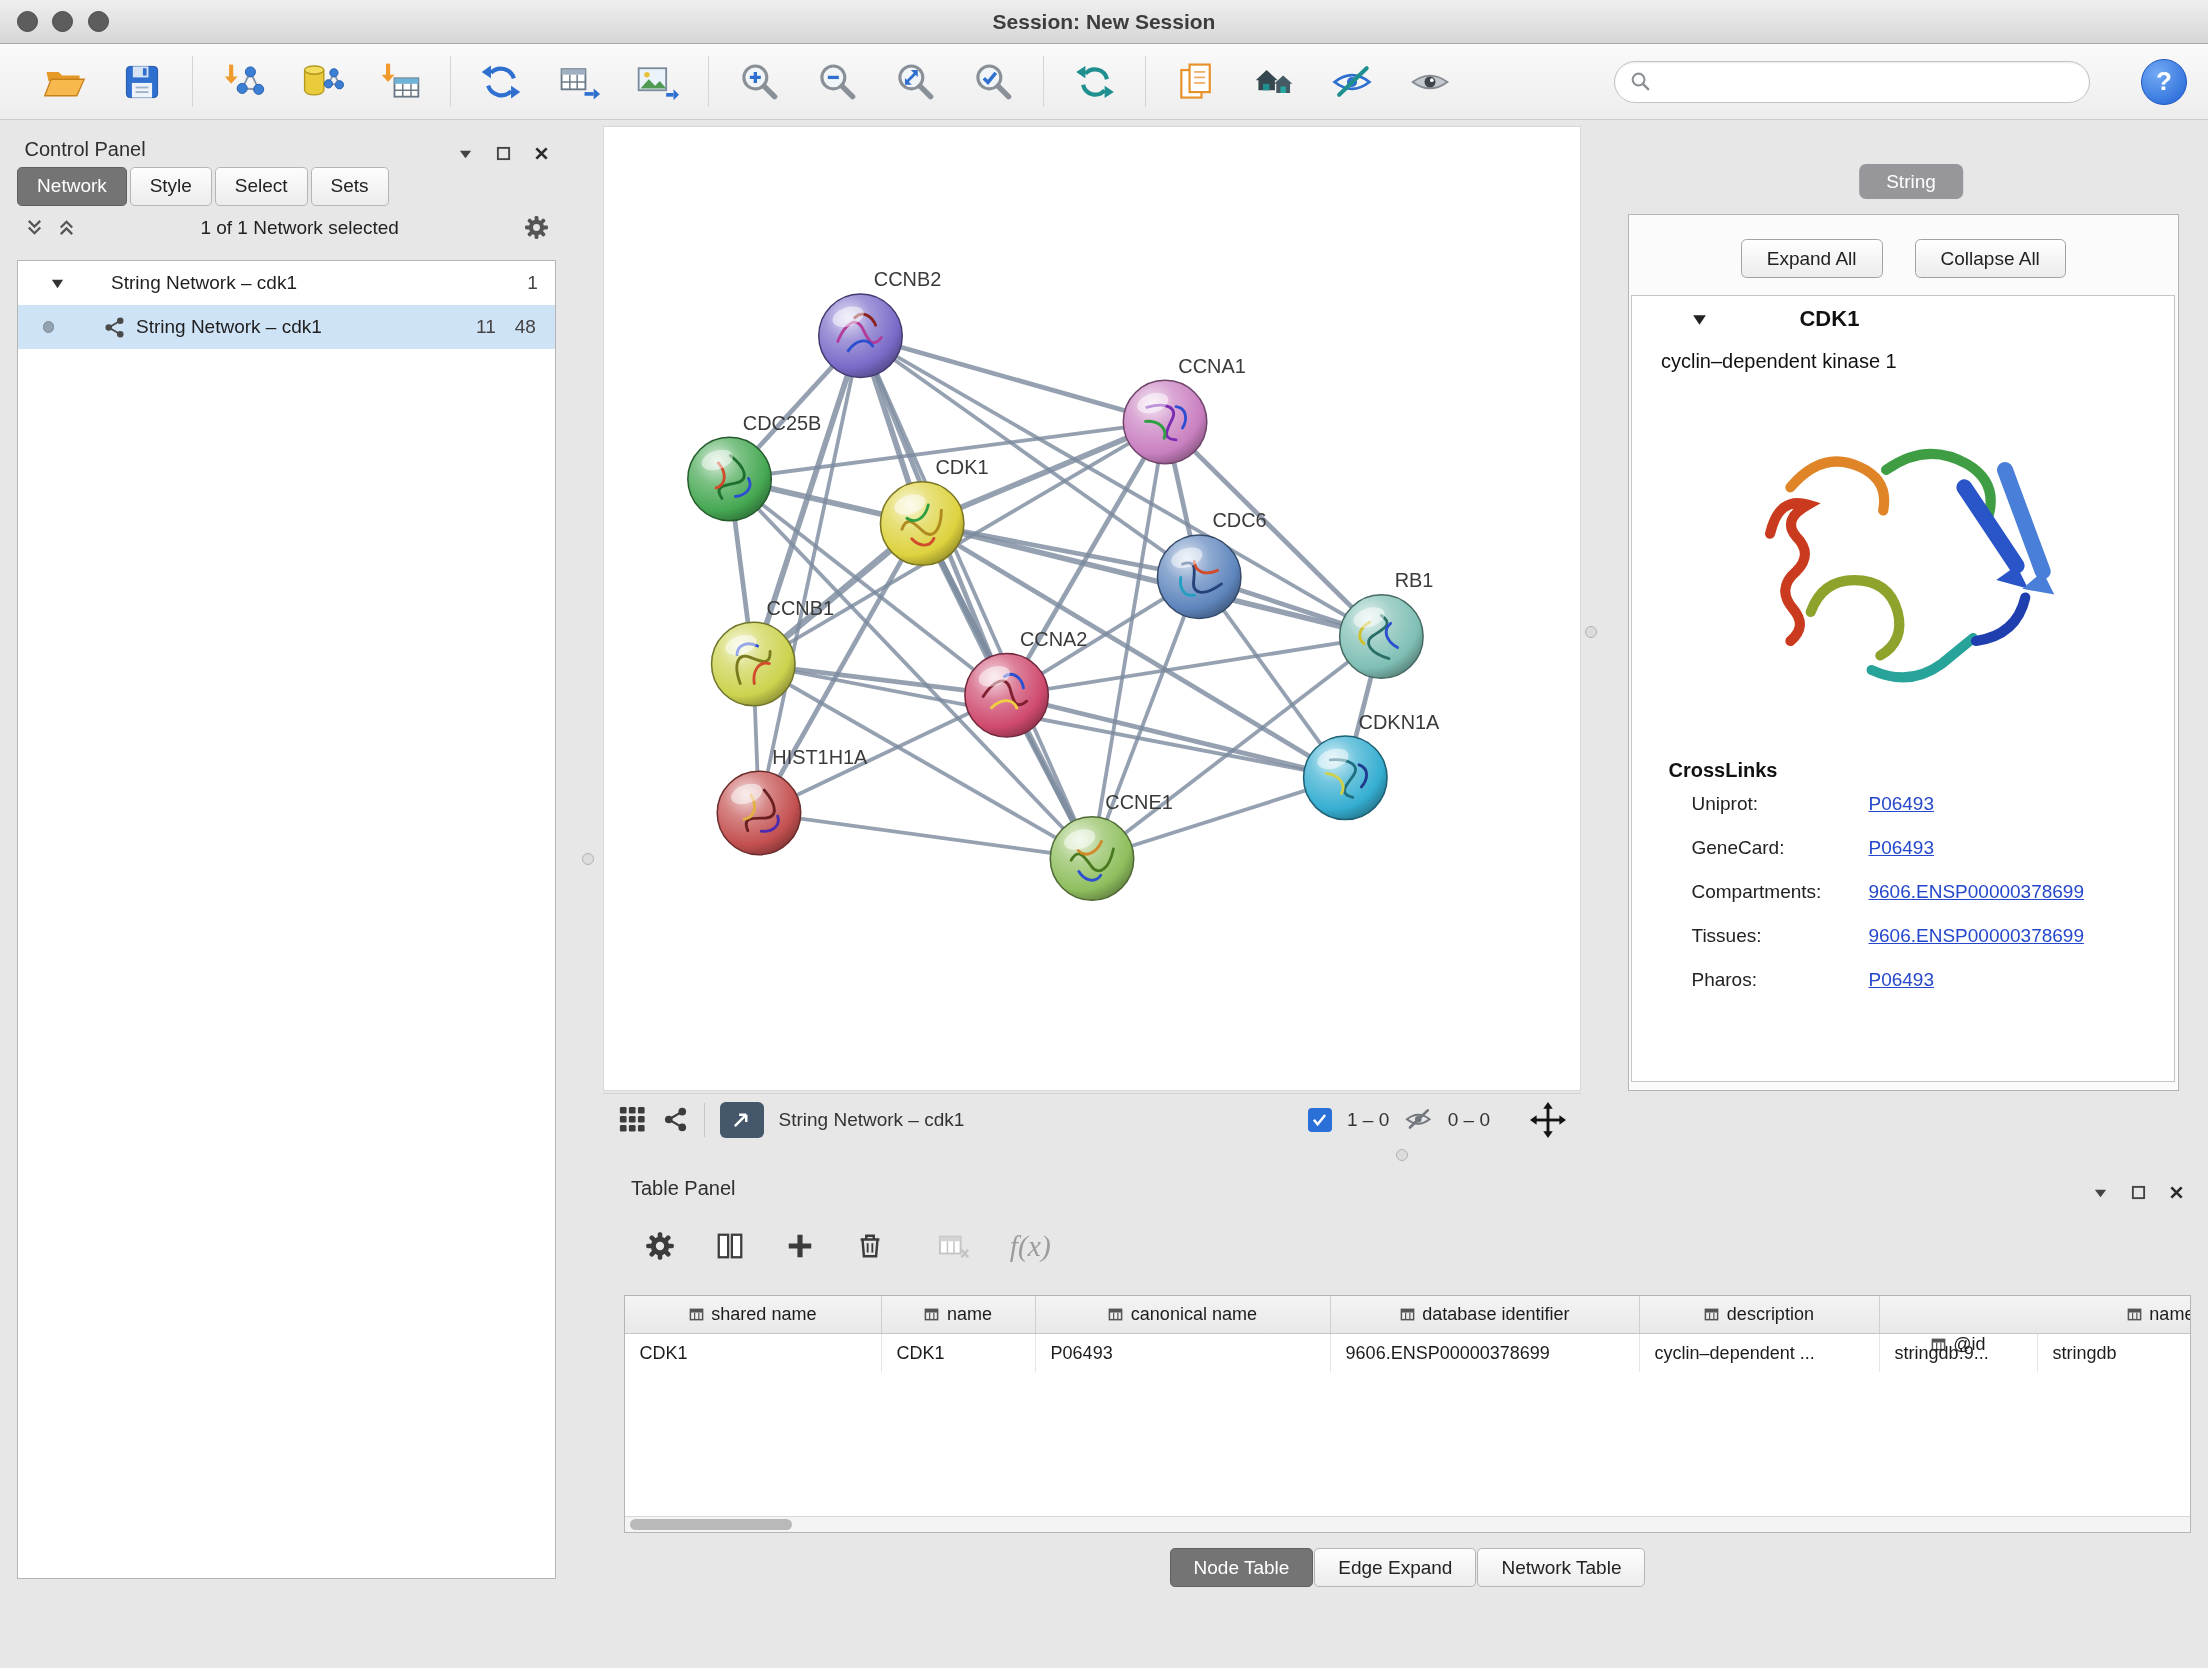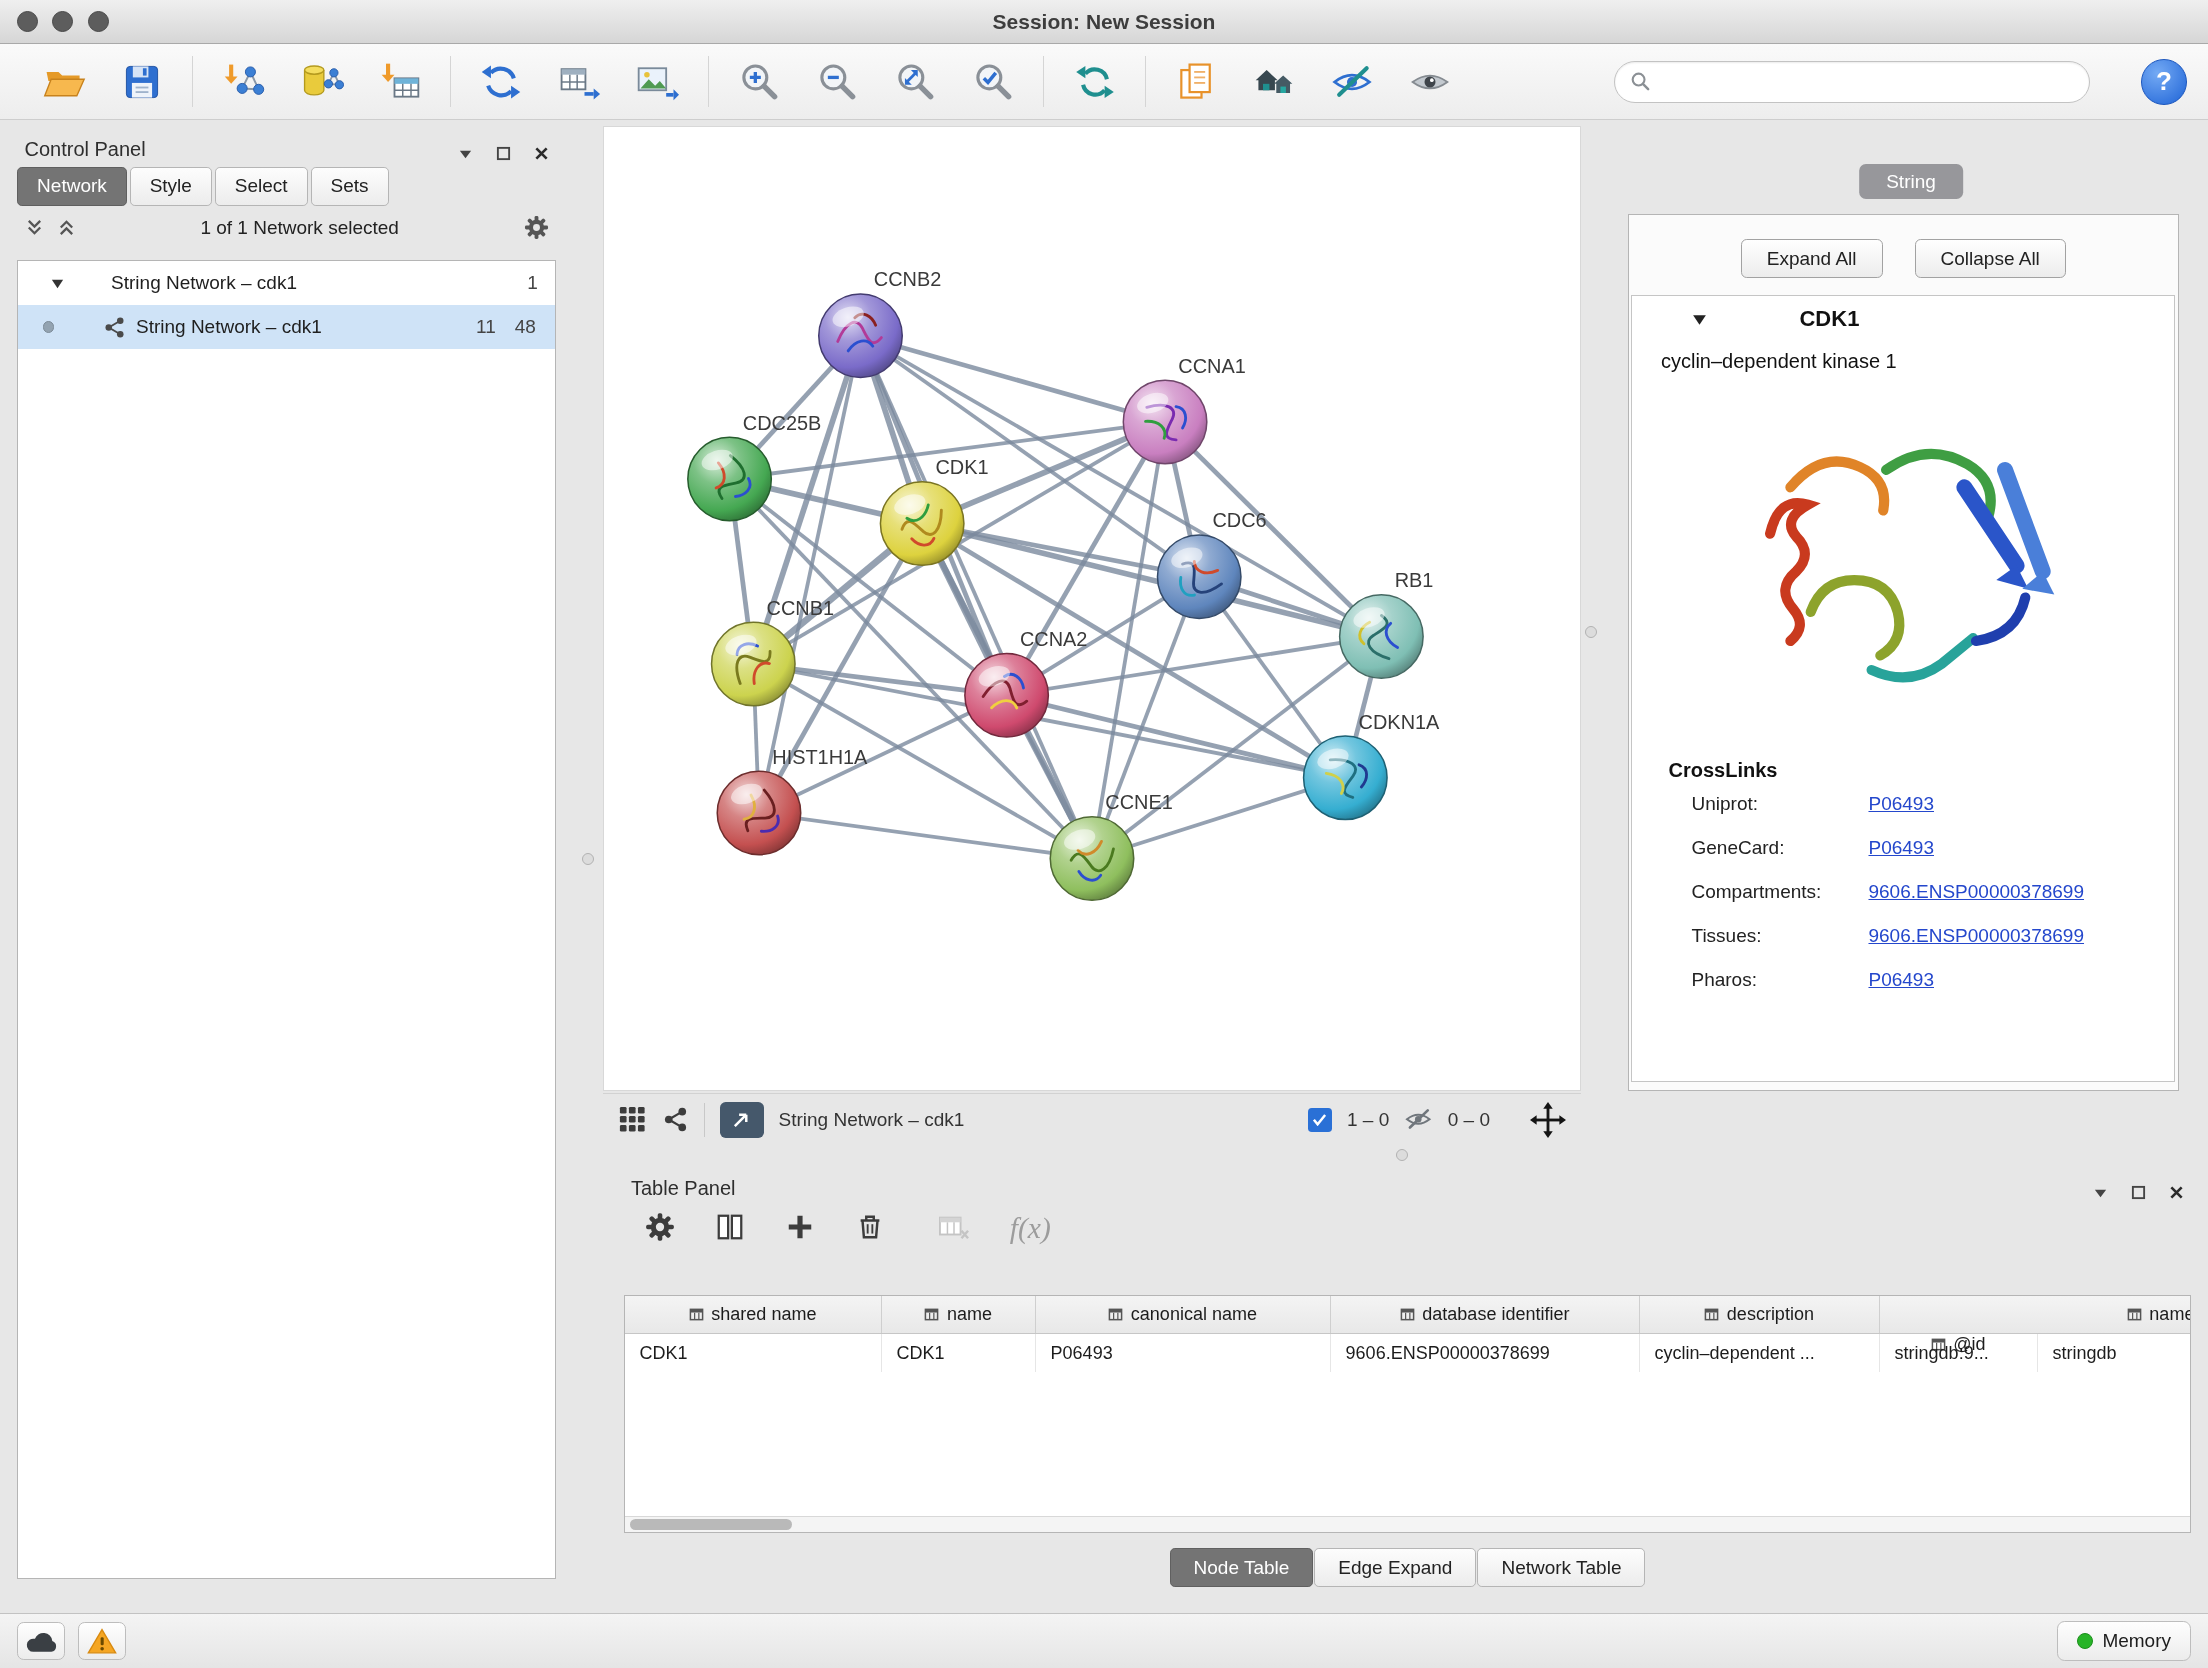--- a/index.html
+++ b/index.html
@@ -64,21 +64,21 @@
   .rp-head .name{margin-left:91px;font-weight:bold;font-size:22px;color:#111;}
   .rp-desc{padding-left:28.5px;font-size:20px;color:#111;margin-top:7.6px;}
   .rp-img{text-align:center;margin-top:21px;}
   .rp-cross{padding-left:36px;font-weight:bold;font-size:20px;color:#111;margin-top:42px;}
   .cl-row{display:flex;align-items:center;height:44px;padding-left:59px;font-size:19px;}
   .cl-label{width:177px;color:#222;}
   .cl-value{color:#2447cc;text-decoration:underline;}
 
   
   .table-panel{position:absolute;left:616px;top:1166px;width:1583px;height:428px;}
-  .tp-toolbar{position:absolute;left:28.5px;top:46px;height:68px;display:flex;gap:40px;}
+  .tp-toolbar{position:absolute;left:28.5px;top:46px;height:68px;display:flex;align-items:center;gap:40px;}
   .fx{font-family:"Liberation Serif",serif;font-style:italic;font-size:29.5px;color:#9c9c9c;}
   .table-wrap{position:absolute;left:7.6px;right:7.6px;top:129px;height:238px;background:#fff;border:1px solid #b5b5b5;display:flex;flex-direction:column;overflow:hidden;}
   .tbl-head{display:flex;height:38px;background:linear-gradient(#f4f4f4,#e8e8e8);border-bottom:1px solid #c6c6c6;flex:none;}
   .th{display:flex;align-items:center;justify-content:center;gap:7.6px;border-right:1px solid #cfcfcf;font-size:18px;color:#1c1c1c;flex:none;}
   .tbl-row{display:flex;height:38px;flex:none;}
   .td{display:flex;align-items:center;padding-left:15px;border-right:1px solid #e6e6e6;font-size:18px;color:#1c1c1c;flex:none;overflow:hidden;white-space:nowrap;}
   .tbl-empty{flex:1;}
   .tbl-scroll{height:16px;border-top:1px solid #d8d8d8;background:#f4f4f4;position:relative;flex:none;}
   .tbl-thumb{position:absolute;left:5.7px;top:1.9px;width:162px;height:11.4px;border-radius:5.7px;background:#b9b9b9;}
   .table-tabs{position:absolute;left:0;right:0;top:382px;display:flex;justify-content:center;gap:1px;}
@@ -768,33 +768,15 @@
       <span class="ttab active">Node Table</span>
       <span class="ttab">Edge Expand</span>
       <span class="ttab">Network Table</span>
     </div>
   </section>
 
   <span class="dot" style="left:582px;top:853px"></span>
   <span class="dot" style="left:1585px;top:626px"></span>
   <span class="dot" style="left:1396px;top:1149px"></span>
 
-  <div class="statusbar">
-    <span class="sb-btn">
-      <svg width="32" height="25" viewBox="0 0 34 26">
-          <path d="M9 24a7 7 0 1 1 1.6-13.8A9.5 9.5 0 0 1 29 12.4 6 6 0 0 1 28 24z" fill="#3a3f44"></path>
-        </svg>
-    </span>
-    <span class="sb-btn">
-      <svg width="30" height="28.5" viewBox="0 0 44 40">
-          <path d="M22 3L42 37H2z" fill="#f5a623" stroke="#d98a0f" stroke-width="2"></path>
-          <rect x="20" y="14" width="4.5" height="12" rx="2" fill="#6b4a00"></rect>
-          <circle cx="22.2" cy="31" r="2.6" fill="#6b4a00"></circle>
-        </svg>
-    </span>
-    <span class="memory-btn">
-      <span class="mem-dot"></span>
-      <span>Memory</span>
-    </span>
-  </div>
 
 </div>
 
 
 </body></html>

